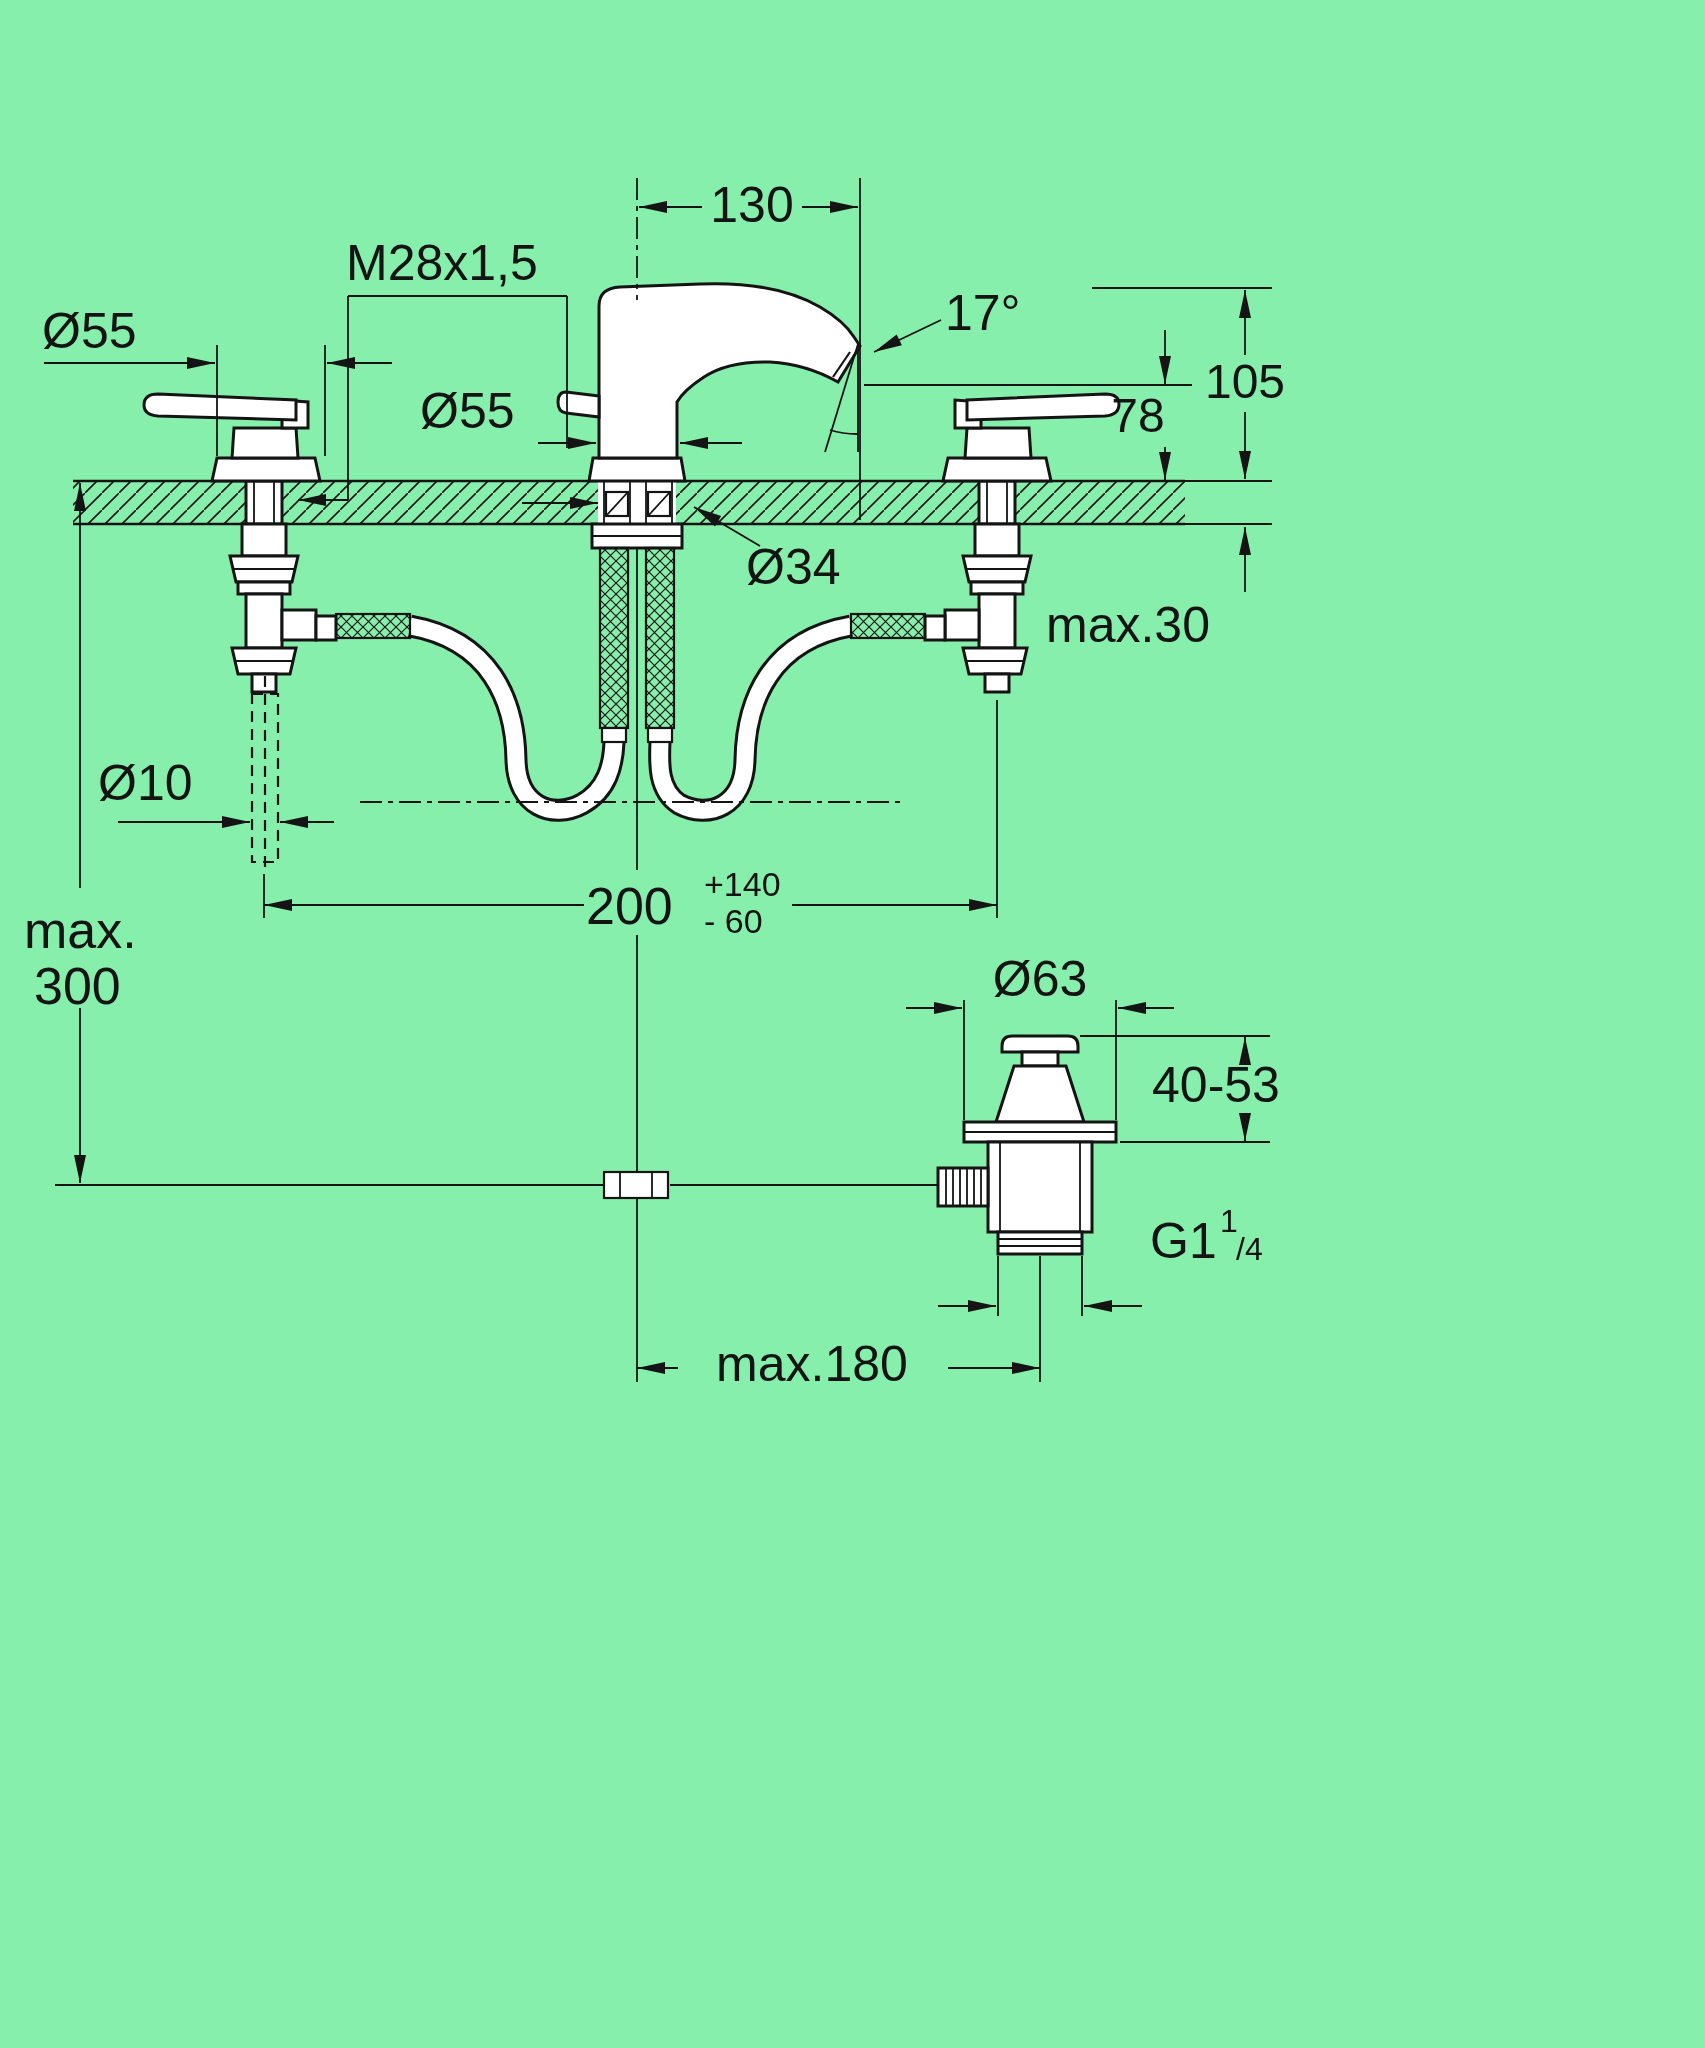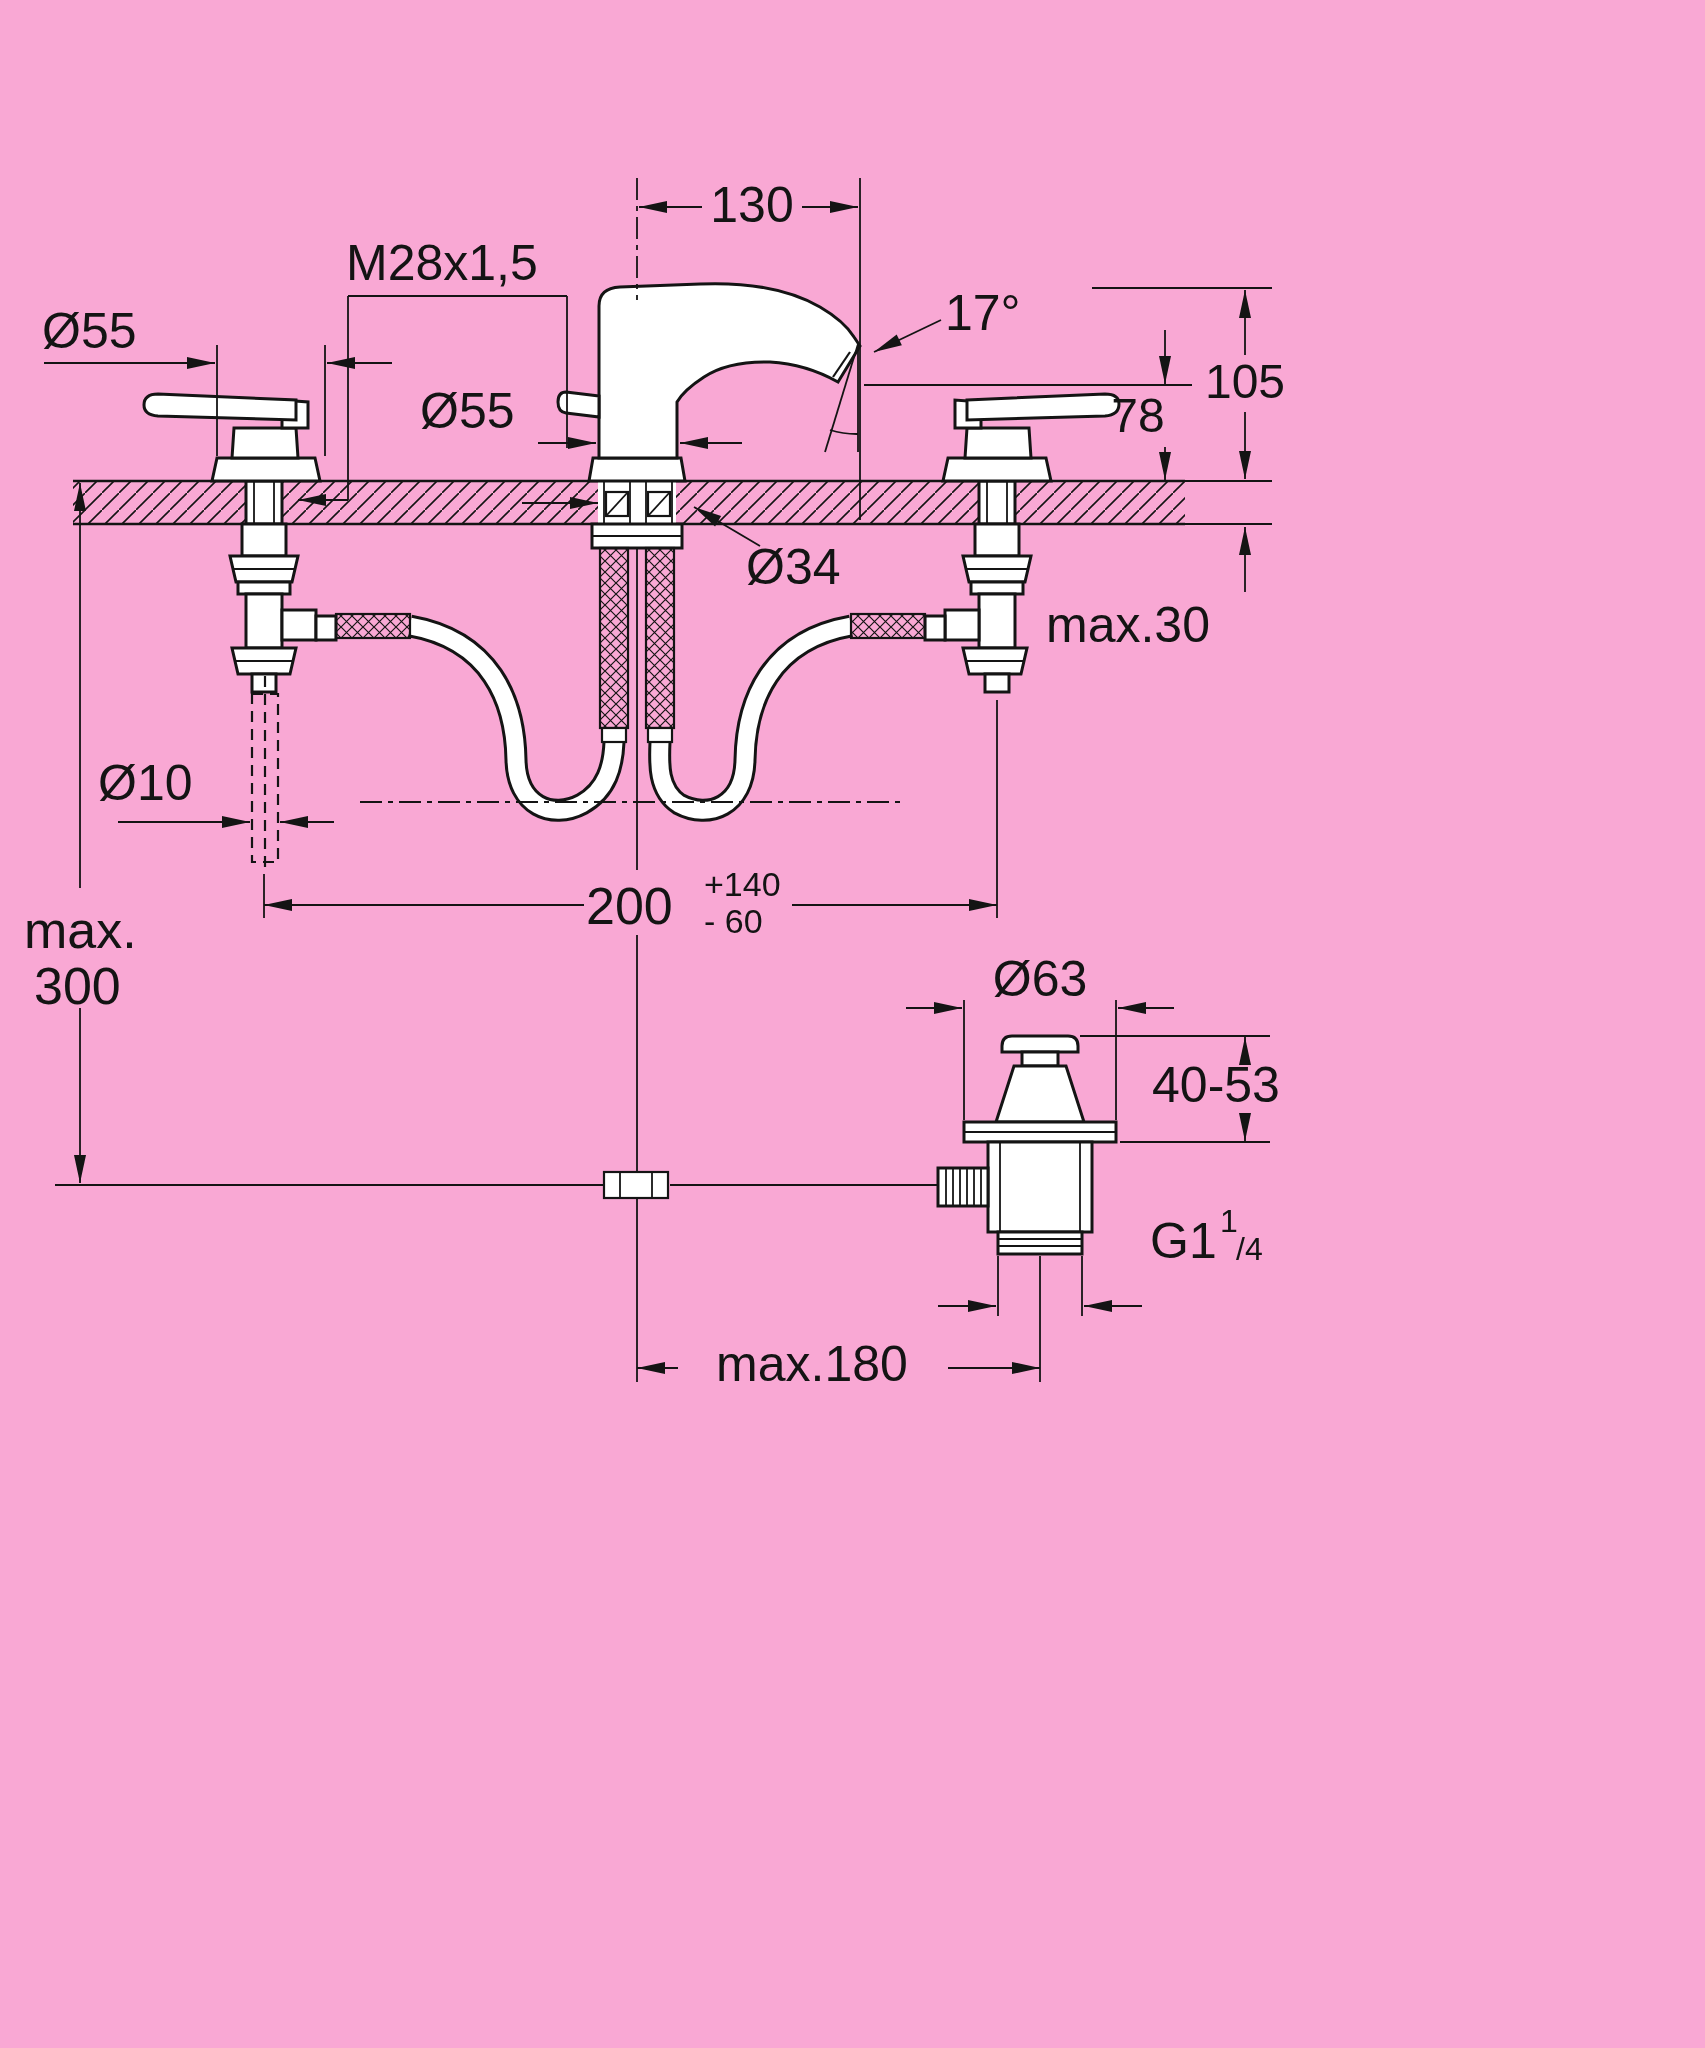--- a/index.html
+++ b/index.html
@@ -1,16 +1,16 @@
 <!DOCTYPE html>
 <html><head>
 <meta charset="utf-8">
 <style>
   html,body{margin:0;padding:0;background:#ffffff;}
-  #stage{position:relative;width:1705px;height:2048px;background:#f9a8d4;overflow:hidden;}
+  #stage{position:relative;width:1705px;height:2048px;background:#86efac;overflow:hidden;}
   svg{display:block;}
   .t{font-family:"Liberation Sans","DejaVu Sans",sans-serif;fill:#141414;}
   .thin{stroke:#141414;stroke-width:1.8;fill:none;}
   .th2{stroke:#141414;stroke-width:2.2;fill:none;}
   .o{stroke:#141414;stroke-width:3;fill:#ffffff;}
   .of{stroke:#141414;stroke-width:2.6;fill:#ffffff;}
   .o2{stroke:#141414;stroke-width:2.2;fill:#ffffff;}
   .dd{stroke:#141414;stroke-width:1.8;fill:none;stroke-dasharray:22 6 5 6;}
   .dash{stroke:#141414;stroke-width:2.2;fill:none;stroke-dasharray:11 7;}
   .tube-out{stroke:#141414;stroke-width:23;fill:none;}

